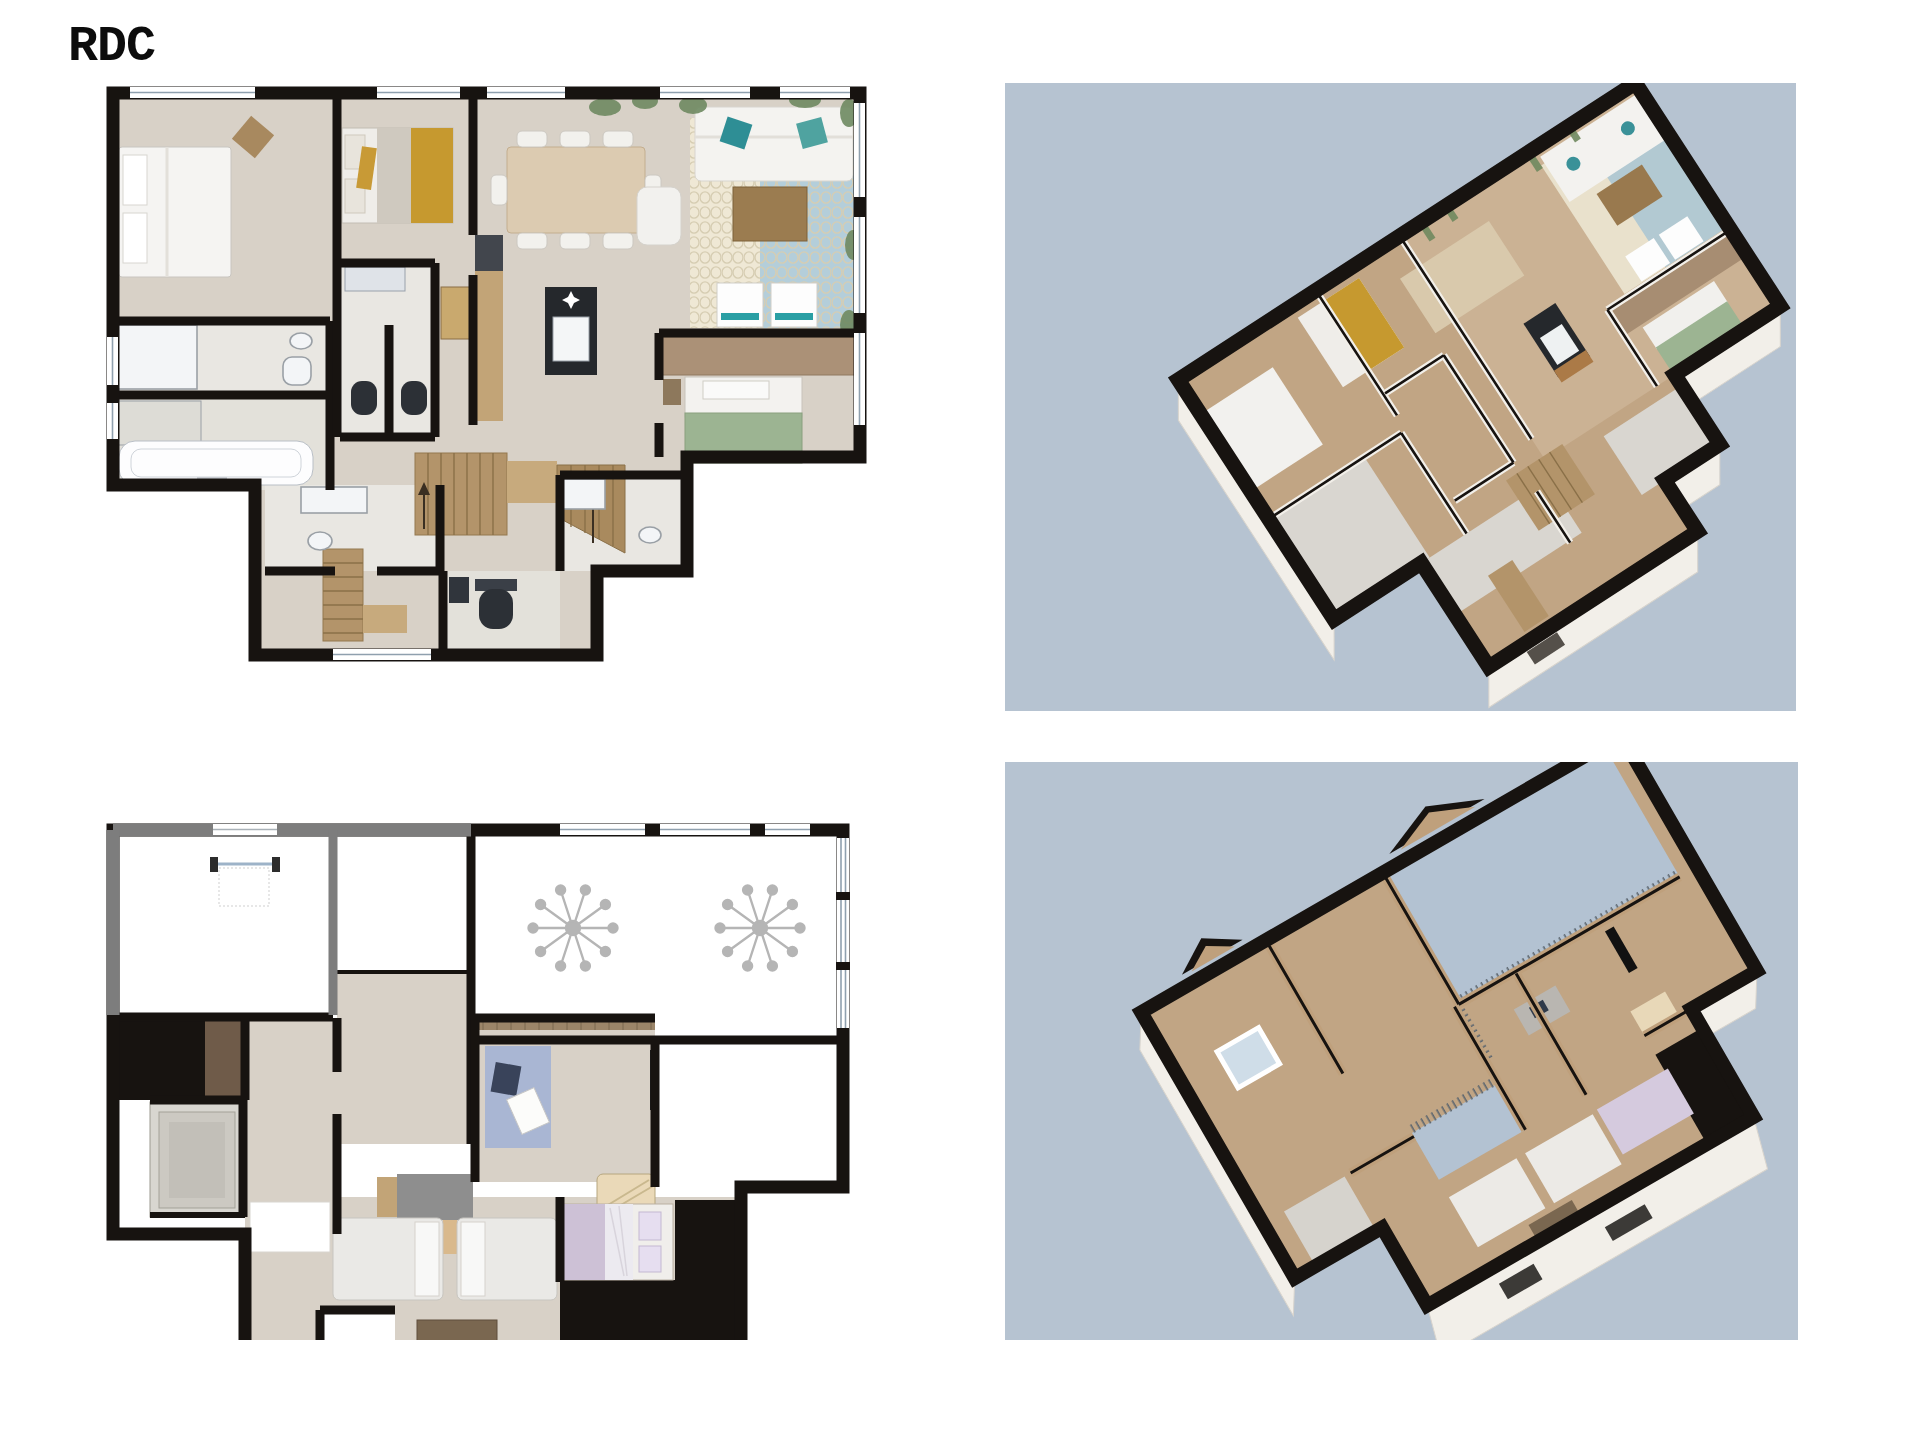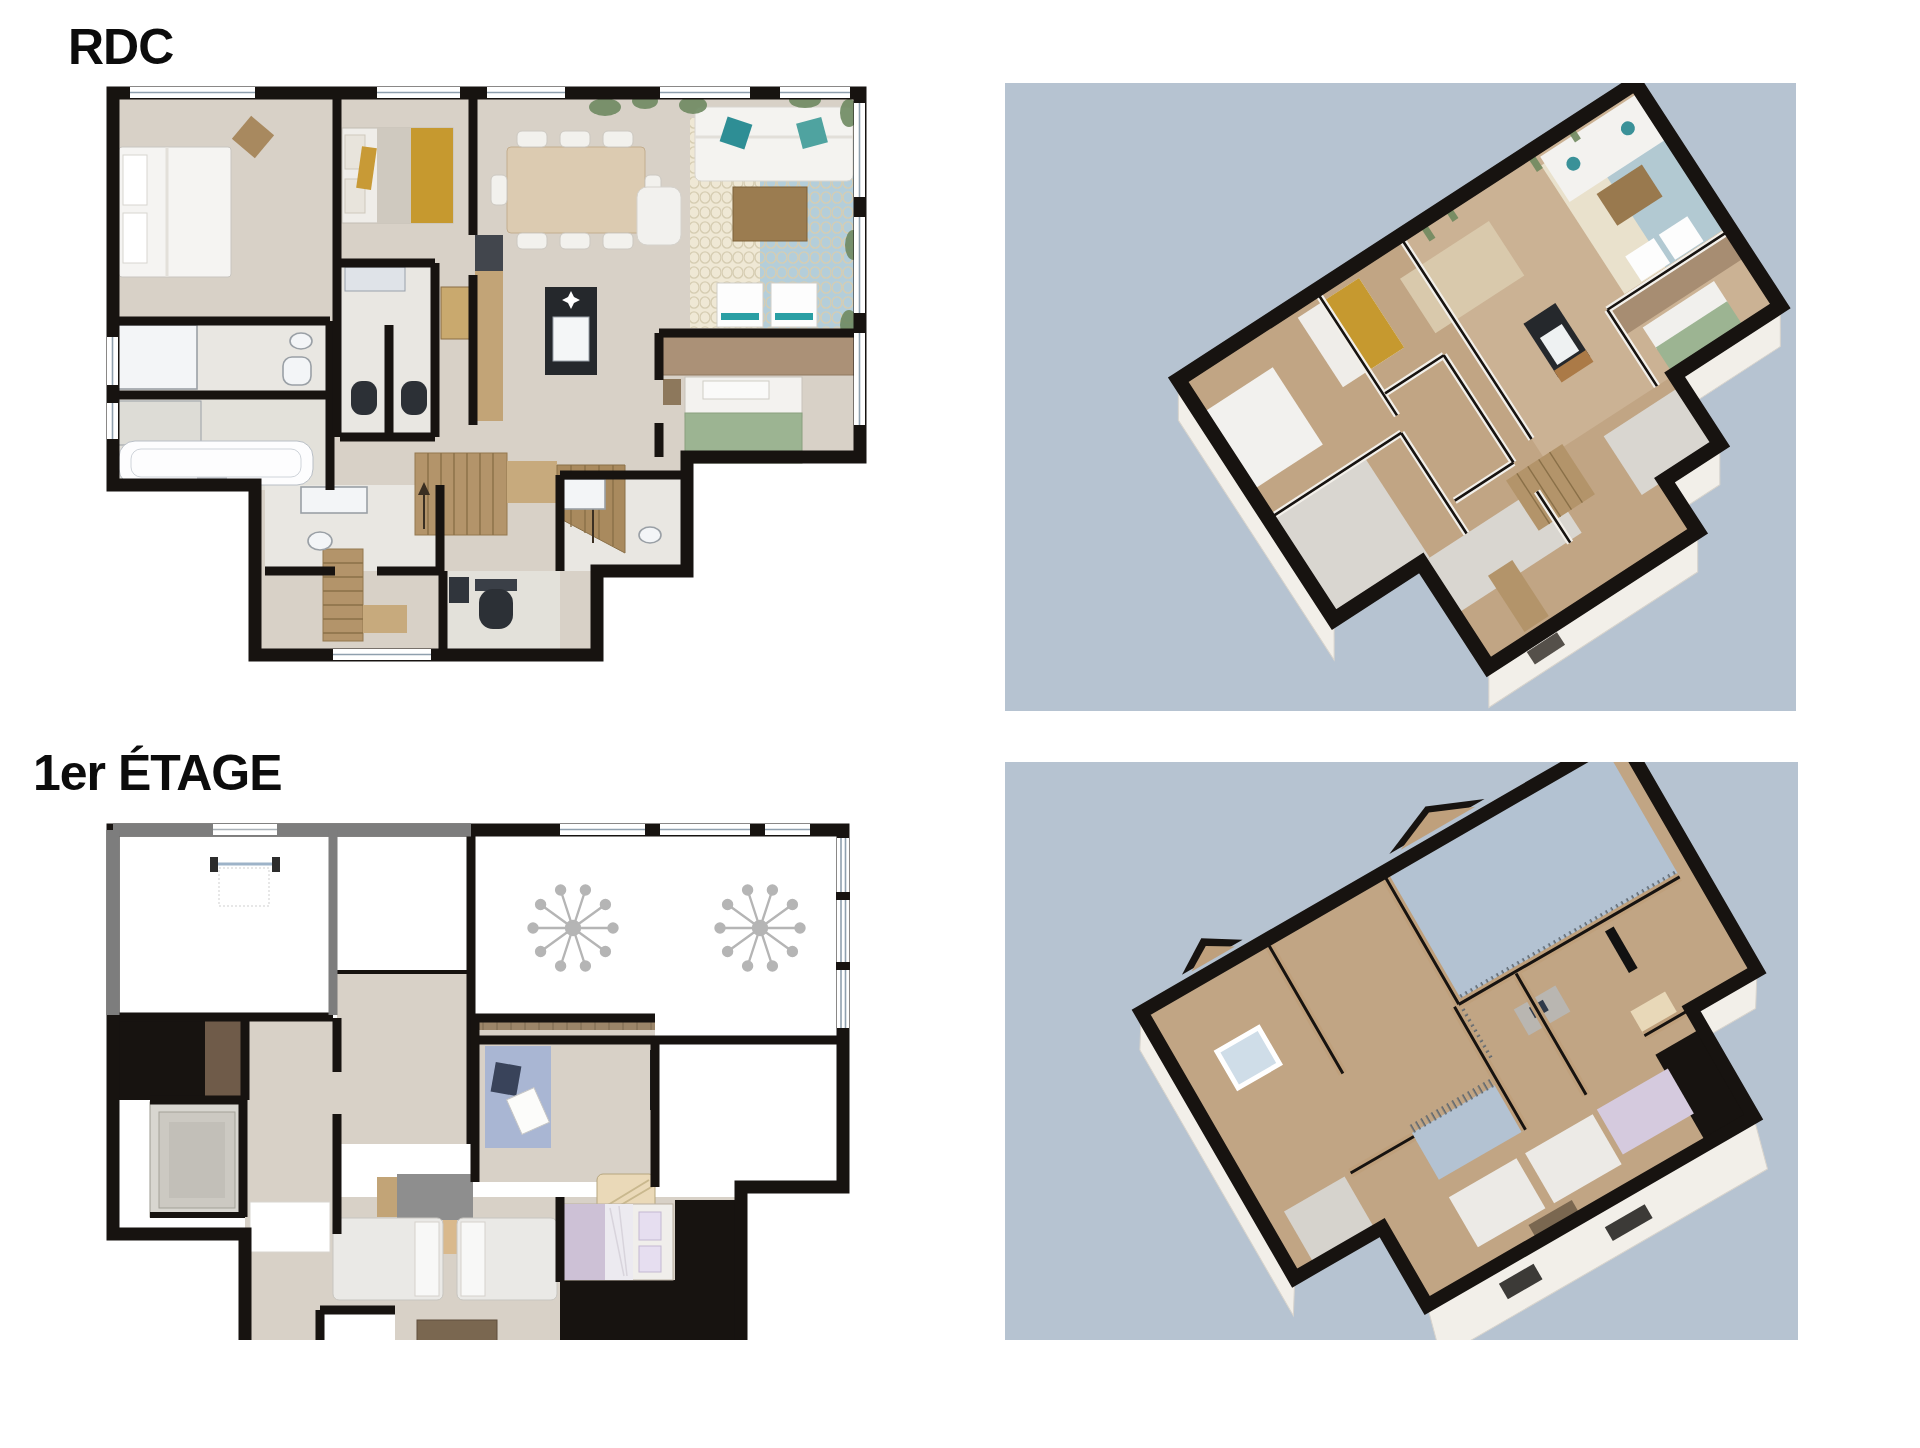--- a/index.html
+++ b/index.html
@@ -5,21 +5,21 @@
   :root{
     --bg:#ffffff; --panel:#b6c3d1; --wall:#171310; --wallGray:#7d7d7d;
     --wood:#d8d1c7; --tile:#e9e7e2; --tile2:#e3e1da; --stair:#b3946a; --stair2:#c7aa7d;
     --rugCream:#efe8d5; --rugBlue:#a9c9da; --mustard:#c6992f; --teal:#2f9097;
     --greenBed:#9cb492; --lavender:#cdc1d6; --officeRug:#a9b6d3;
     --wood3d:#c1a584; --wood3dWall:#bfa07c; --white3d:#f2efe9; --island:#25282c;
     --plant:#6f8a62; --glass:#a9bccb; --ink:#0c0c0c;
   }
   html,body{margin:0;padding:0;background:var(--bg);}
   .sheet{position:relative;width:1920px;height:1340px;background:var(--bg);overflow:hidden;
-         font-family:Liberation Sans, sans-serif;}
+         font-family:Liberation Mono, monospace;}
   .title{position:absolute;font-weight:bold;font-size:50px;line-height:1;color:var(--ink);
          letter-spacing:-1px;}
   #t1{left:68px;top:22px;}
   #t2{left:33px;top:748px;}
   .panel{position:absolute;}
   svg{display:block;}
   .wB{stroke:var(--wall);stroke-width:13;fill:none;}
   .wI{stroke:var(--wall);stroke-width:9;fill:none;}
   .wT{stroke:var(--wall);stroke-width:4;fill:none;}
   .wG13{stroke:var(--wallGray);stroke-width:13;fill:none;}
@@ -334,21 +334,20 @@
         <rect x="495" y="1" width="50" height="9"></rect>
         <rect x="546" y="20" width="9" height="70"></rect>
           <rect x="546" y="110" width="9" height="80"></rect>
         <rect x="546" y="210" width="9" height="50"></rect>
       </g>
 
       <path fill="none" stroke="var(--wall)" stroke-width="15" d="M6,6 H551 V272 H425 V355 H359 V416 H110 V292 H6 Z"></path>
     </g>
   </svg>
 
-  <div id="t2" class="title">1er ÉTAGE</div>
 
   <svg class="panel" style="left:105px;top:822px" width="750" height="575" viewBox="0 0 750 575">
     <defs>
       <linearGradient id="lgE" x1="0" y1="0" x2="0" y2="1">
         <stop offset="0" stop-color="#ffffff"></stop>
           <stop offset="1" stop-color="#ffffff" stop-opacity="0"></stop>
       </linearGradient>
     </defs>
 
     <g>

